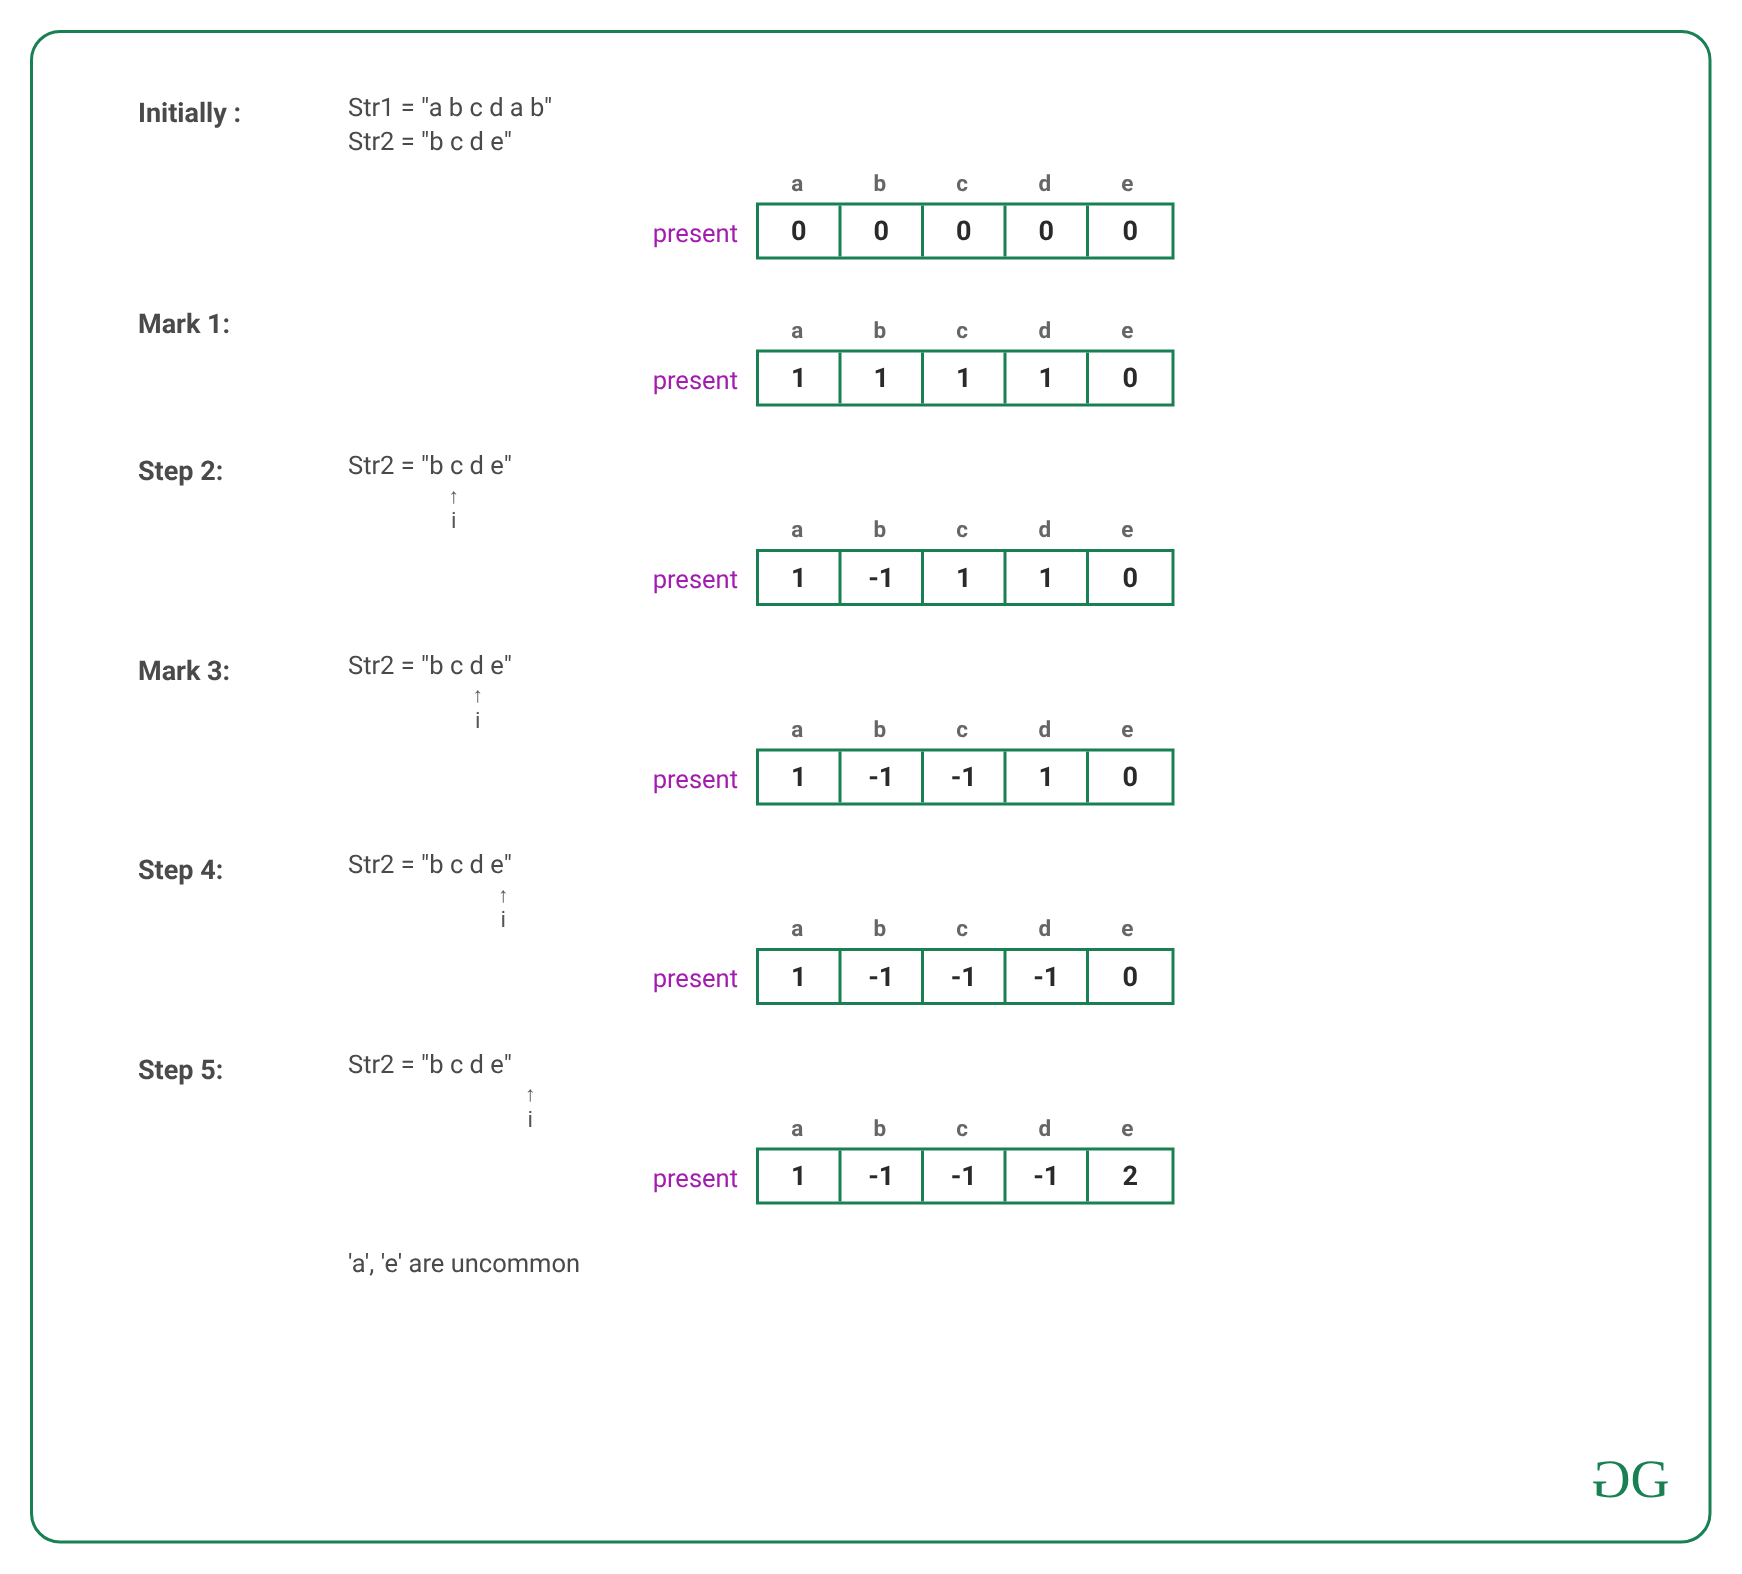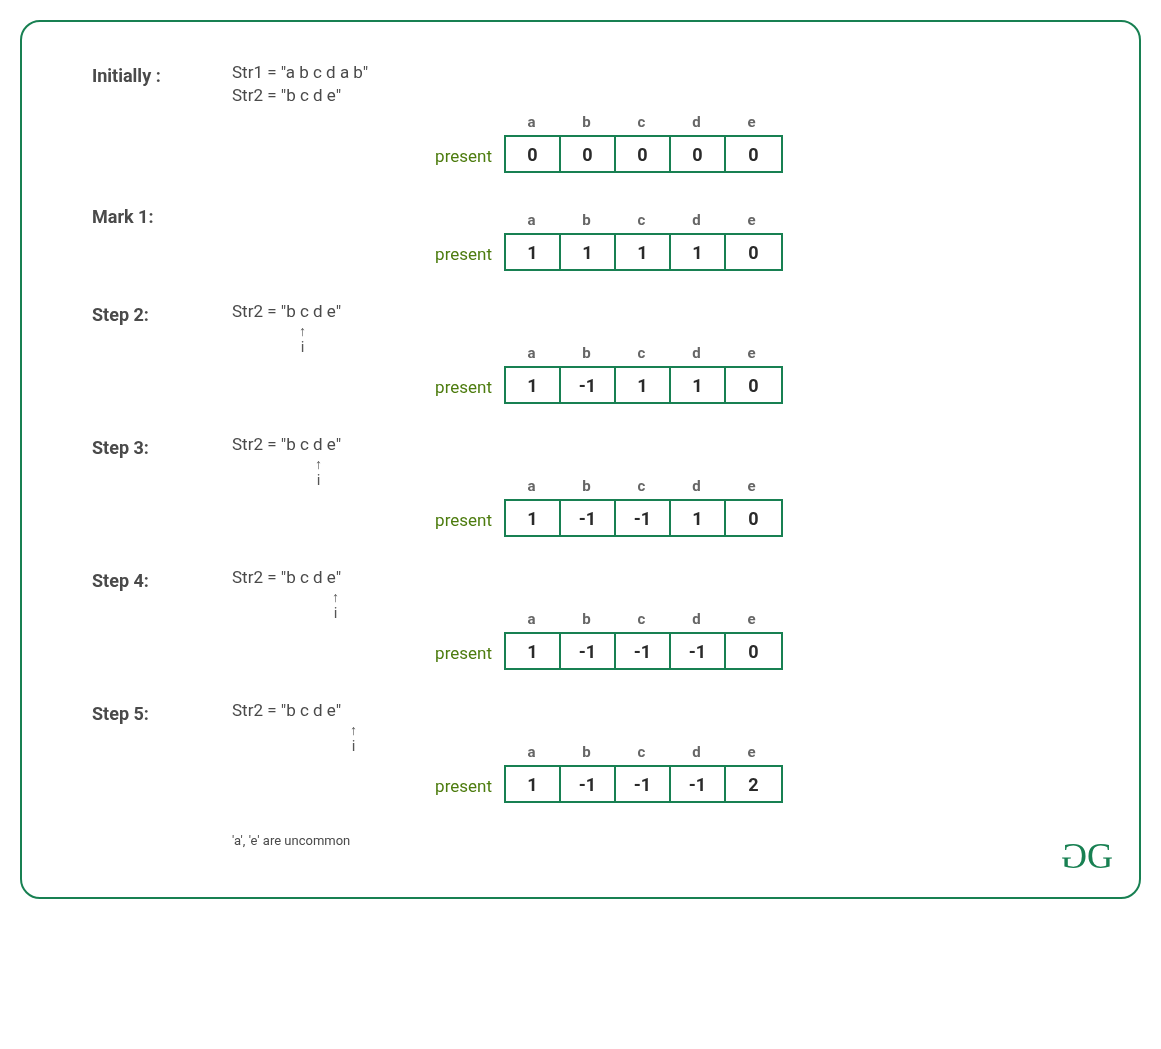--- a/index.html
+++ b/index.html
@@ -9,21 +9,21 @@
     }
     
     body {
       font-family: -apple-system, BlinkMacSystemFont, 'Segoe UI', Roboto, sans-serif;
       background: #fff;
       padding: 20px;
     }
     
     .container {
       width: 1121px;
-      height: 879px;
+      height: 1009px;
       border: 2px solid #188052;
       border-radius: 20px;
       padding: 40px 60px 44px 70px;
       position: relative;
     }
     
     .step-block {
       display: flex;
       align-items: flex-start;
       margin-bottom: 30px;
@@ -74,21 +74,21 @@
     }
     
     .array-section {
       display: flex;
       align-items: flex-end;
       margin-top: 8px;
     }
     
     .present-label {
       font-size: 17px;
-      color: #4d7c0f;
+      color: #a21caf;
       margin-right: 12px;
       padding-bottom: 7px;
       width: 260px;
       text-align: right;
     }
     
     .array-wrapper {
       display: inline-block;
     }
     
@@ -120,21 +120,21 @@
       font-size: 18px;
       font-weight: 700;
       color: #2a2a2a;
     }
     
     .cell:last-child {
       border-right: none;
     }
     
     .conclusion {
-      font-size: 13px;
+      font-size: 17px;
       color: #4a4a4a;
       margin-left: 140px;
     }
     
     .logo {
       position: absolute;
       bottom: 20px;
       right: 30px;
       font-size: 36px;
       font-weight: 400;
@@ -235,21 +235,21 @@
             <div class="cell">1</div>
             <div class="cell">1</div>
             <div class="cell">0</div>
           </div>
         </div>
       </div>
     </div>
   </div>
 
   <div class="step-block">
-    <div class="step-label">Step 3:</div>
+    <div class="step-label">Mark 3:</div>
     <div class="step-content">
       <div class="text-line">Str2 = "b c d e"</div>
       <div class="pointer-line">
         <div class="pointer" style="left:83px">
           <span class="arrow">↑</span>
           <span class="i-label">i</span>
         </div>
       </div>
       <div class="array-section" style="margin-top:-18px;">
         <div class="present-label">present</div>

